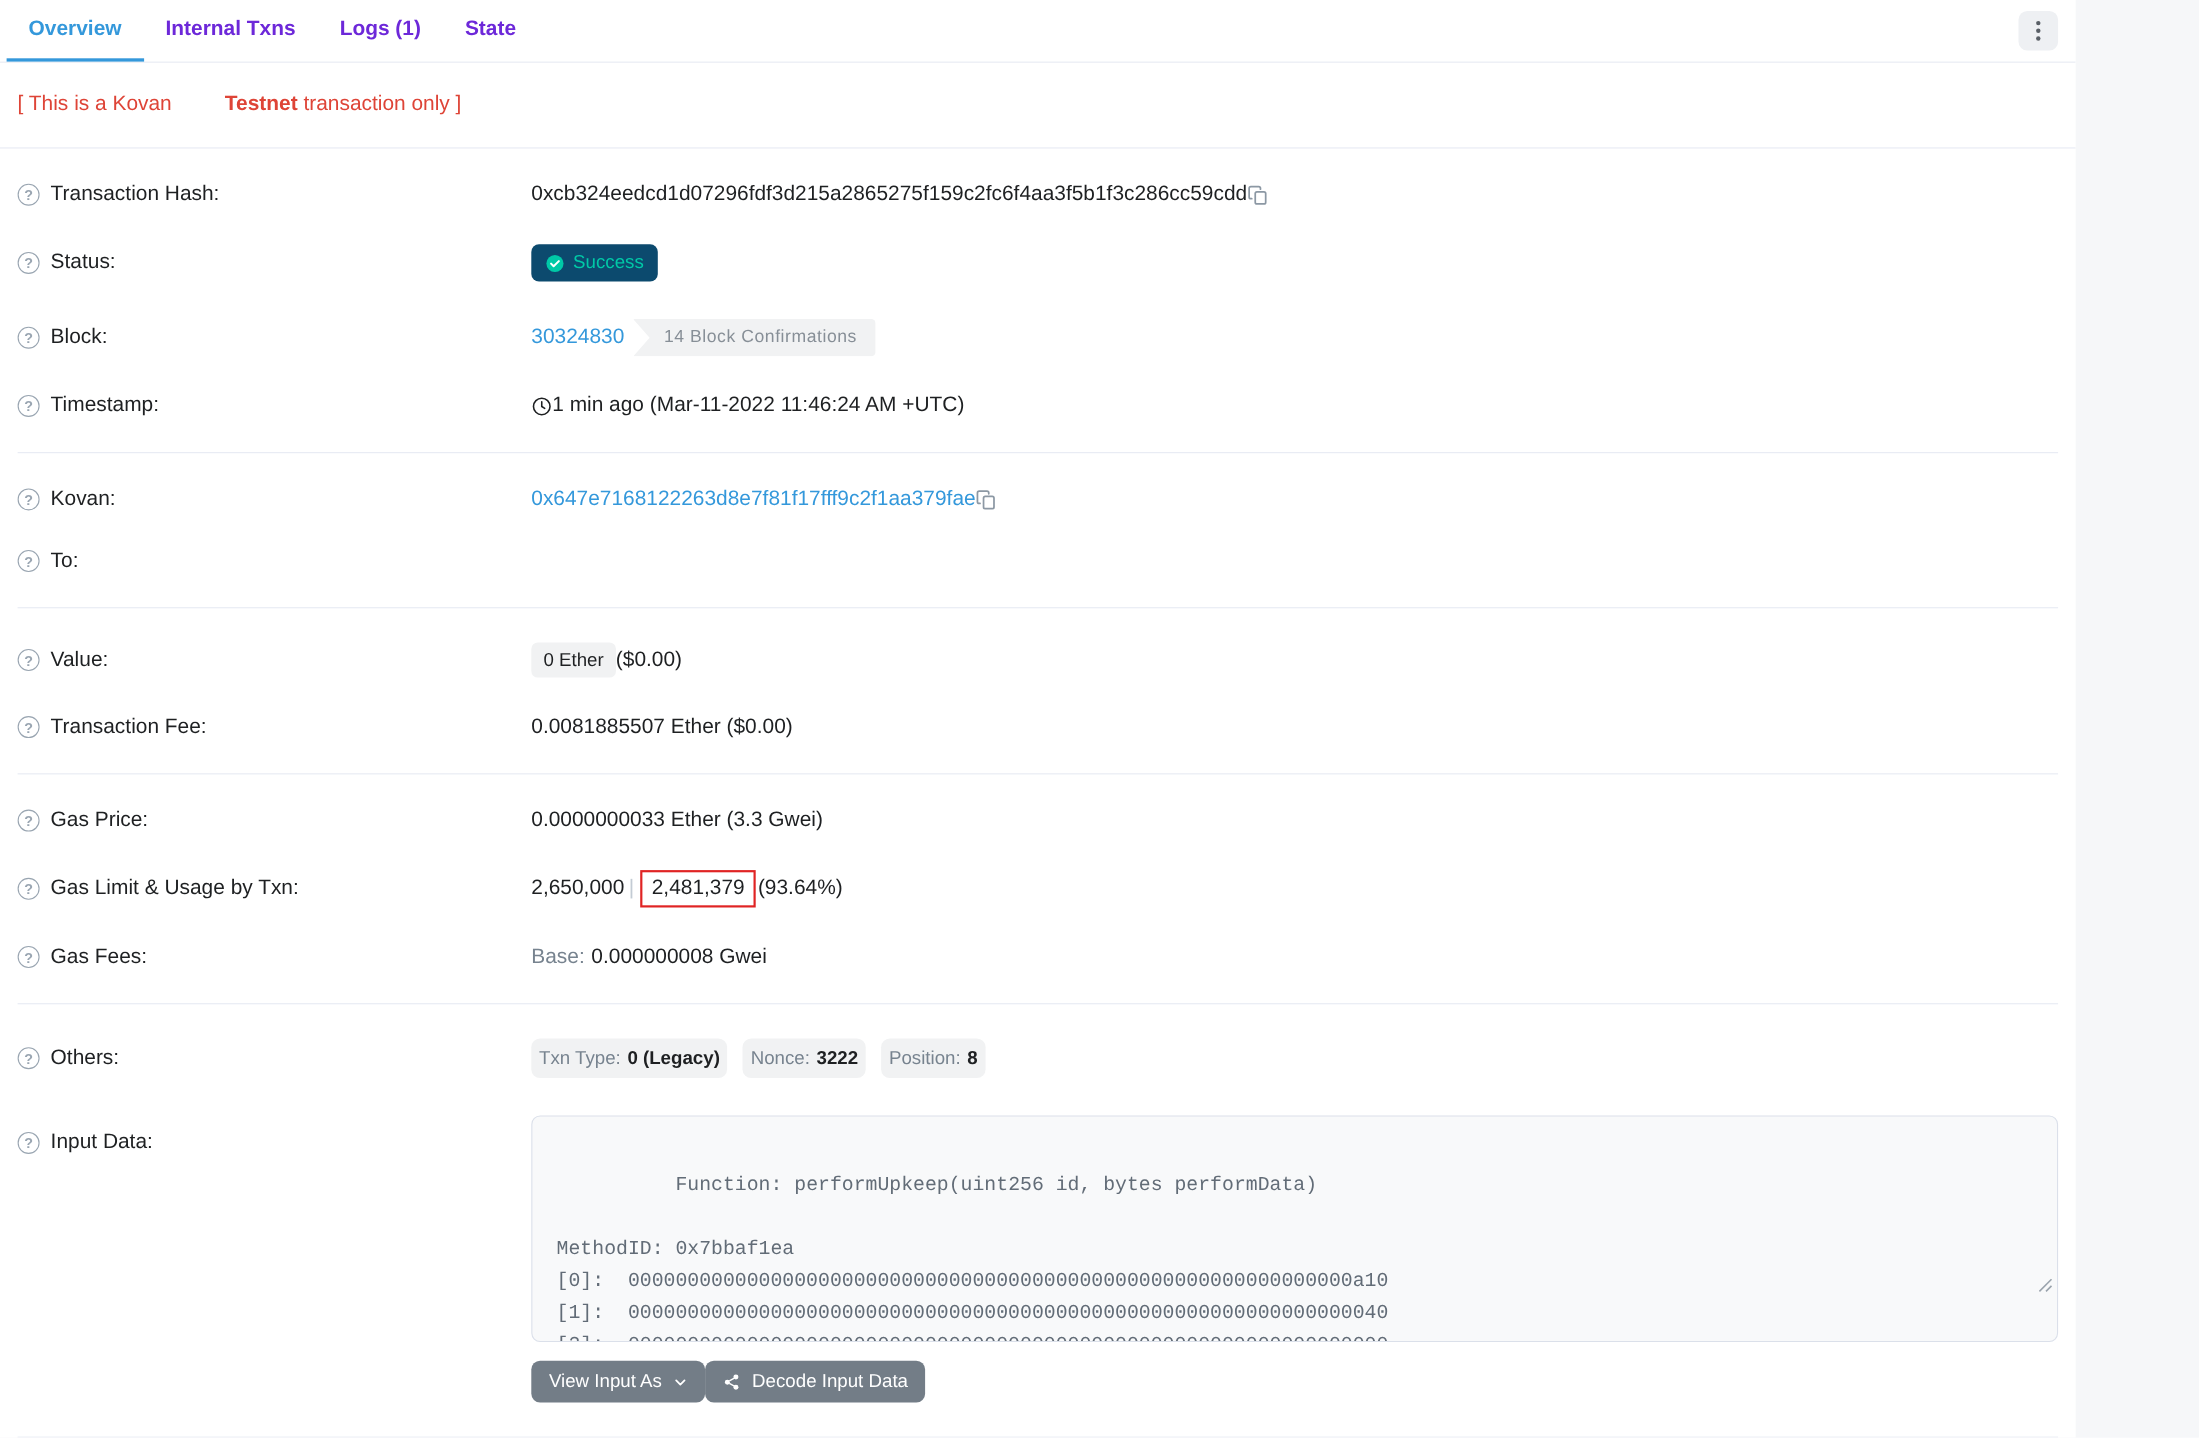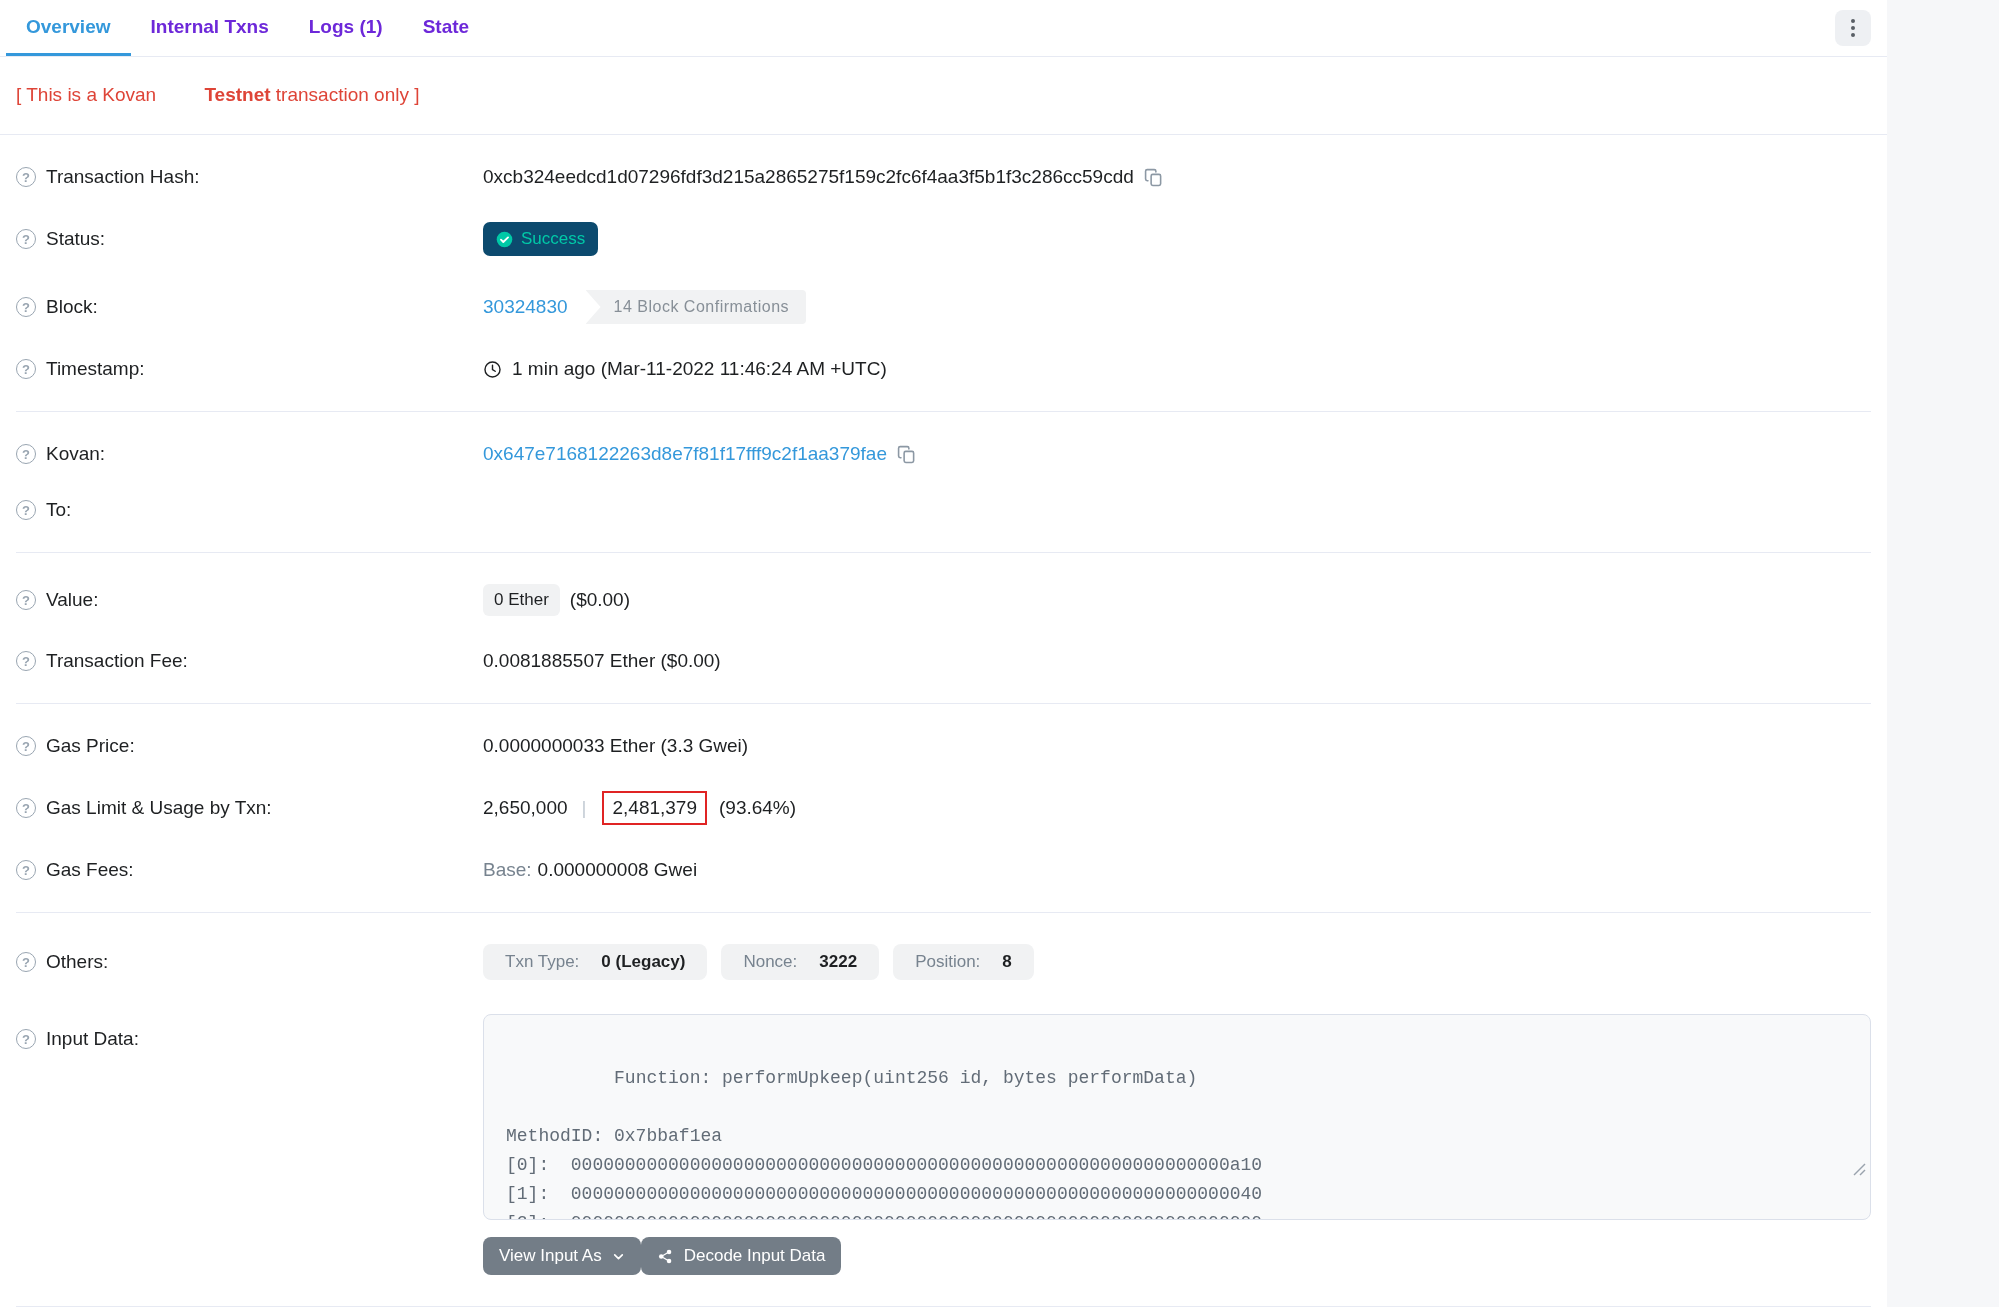--- a/index.html
+++ b/index.html
@@ -61,21 +61,21 @@
     color:#1e2022;
   }
   .row.top .label { padding-top:14px; }
   .qicon {
     width:20px; height:20px; flex:none;
     border:1px solid #99a5b1; border-radius:50%;
     color:#99a5b1; font-size:13px; font-weight:700;
     display:flex; align-items:center; justify-content:center;
     cursor:pointer;
   }
-  .value { display:flex; align-items:center; gap:10px; flex:1; min-width:0; }
+  .value { display:flex; align-items:center; flex:1; min-width:0; }
   .link { color:#3498db; text-decoration:none; cursor:pointer; }
   .icon-btn { display:flex; align-items:center; cursor:pointer; background:none; border:none; padding:0; }
 
   
   .status-badge {
     display:flex; align-items:center; gap:8px;
     background:#0c4a6e; color:#00c9a7;
     font-size:17px; padding:7px 13px; border-radius:7px;
   }
   .conf-badge {
@@ -88,22 +88,22 @@
   }
   .ether-badge {
     background:#f1f2f3; border-radius:6px;
     font-size:17px; padding:6px 11px;
   }
   .pipe { color:#c3cbd4; padding:0 4px; }
   .used-box { border:2px solid #e02424; padding:4px 8px; margin:0 2px; }
   .muted { color:#77838f; }
   .chip {
     background:#f1f2f3; border-radius:8px;
-    font-size:17px; padding:8px 22px;
-    display:flex; gap:22px; align-items:center;
+    font-size:17px; padding:8px 7px;
+    display:flex; gap:6px; align-items:center;
   }
   .chip .muted { font-size:17px; }
   .chip b { font-weight:700; }
   .chips { gap:14px; }
 
   
   .input-col { flex:1; display:flex; flex-direction:column; }
   .codebox {
     position:relative;
     width:100%; height:206px;

